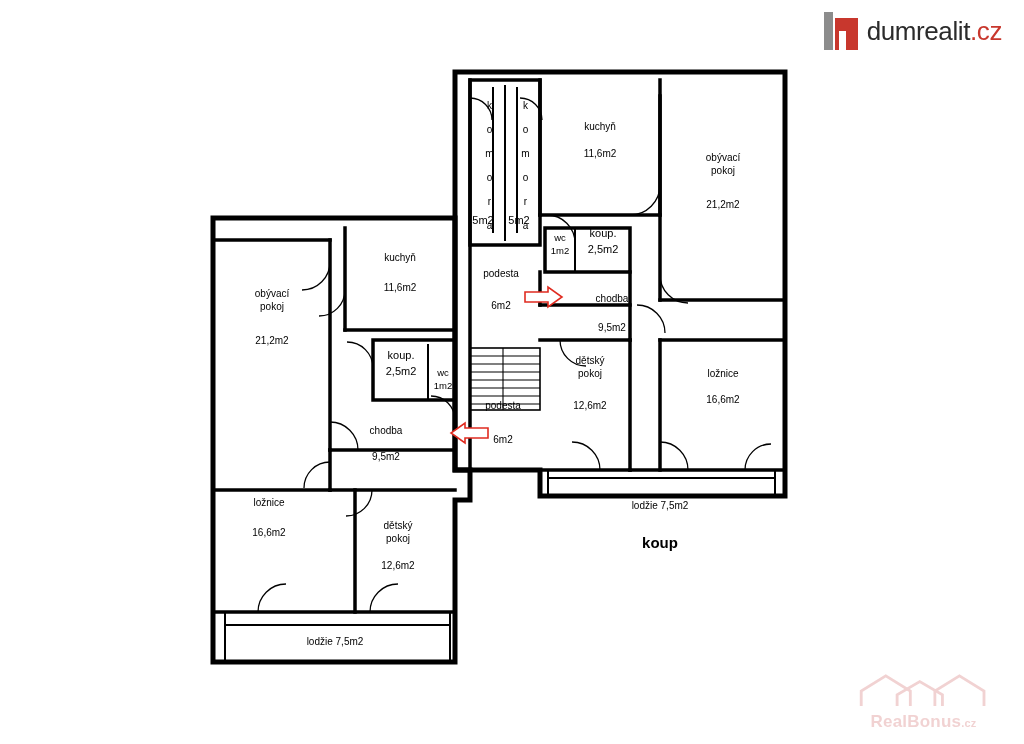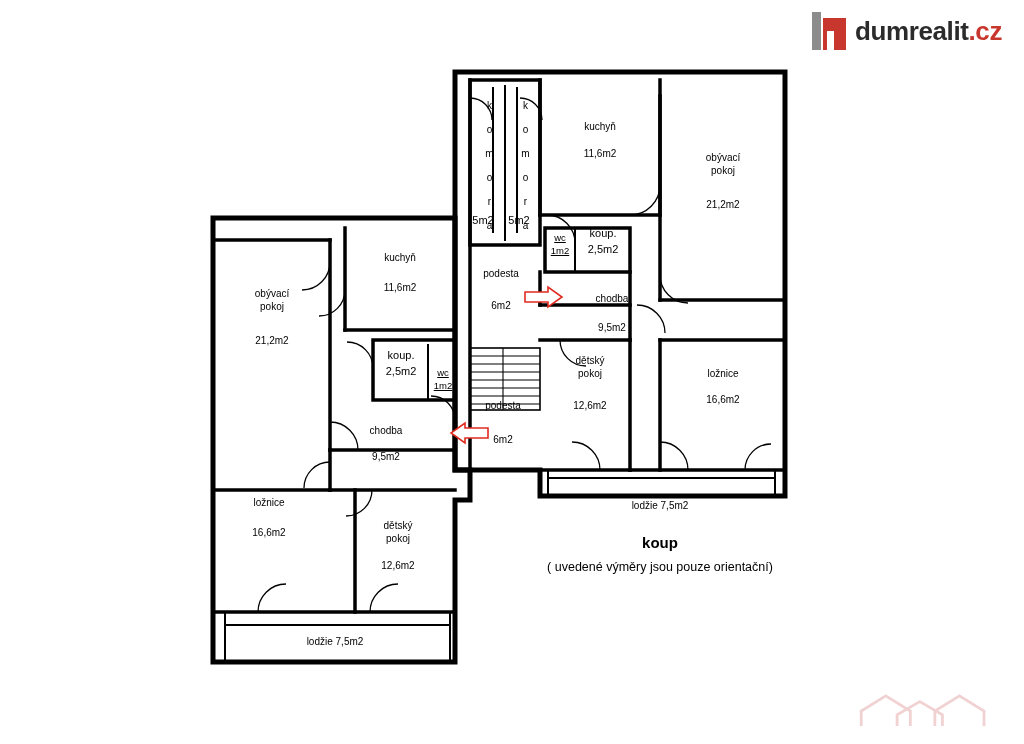--- a/index.html
+++ b/index.html
@@ -51,21 +51,21 @@
   }
   .lbl {
     position: absolute;
     text-align: center;
     font-size: 10px;
     line-height: 1.28;
     color: #000;
     white-space: pre;
   }
   .lbl.sm { font-size: 11px; }
-  .lbl.xs { font-size: 9.5px; text-decoration: underline; }
+  .lbl.xs { font-size: 9.5px; }
   .lbl.vert {
     writing-mode: vertical-rl;
     text-orientation: upright;
     letter-spacing: 1px;
     font-size: 10px;
     line-height: 1;
   }
   .caption-title {
     position: absolute;
     font-size: 15px;
@@ -105,21 +105,21 @@
   }
   #logo .mark .house::after {
     content: "";
     position: absolute;
     left: 4px; top: 13px;
     width: 7px; height: 19px;
     background: #ffffff;
   }
   #logo .word {
     font-size: 26px;
-    font-weight: bold;
+    font-weight: normal;
     letter-spacing: -0.4px;
     color: #2b2b2b;
   }
   #logo .word .tld { color: #c8372d; }
   
   #watermark {
     position: absolute;
     right: 18px;
     bottom: 12px;
     width: 165px;
@@ -322,31 +322,31 @@
   <div class="lbl" style="left:352px; top:520px; width:92px;">dětský
 pokoj</div>
   <div class="lbl" style="left:352px; top:560px; width:92px;">12,6m2</div>
 
   <div class="lbl" style="left:218px; top:497px; width:102px;">ložnice</div>
   <div class="lbl" style="left:218px; top:527px; width:102px;">16,6m2</div>
 
   <div class="lbl" style="left:235px; top:636px; width:200px;">lodžie 7,5m2</div>
 
   <div class="caption-title" style="left:548px; top:534px; width:224px;">koup</div>
-  <div class="caption-sub" style="left:500px; top:560px; width:320px;">( uvedené výměry jsou pouze orientační)</div>
 
   <div id="logo">
     <div class="mark">
       <div class="bar"></div>
       <div class="house"></div>
     </div>
     <div class="word"><span>dumrealit</span><span class="tld">.cz</span></div>
   </div>
 
   <div id="watermark">
     <svg class="wm-roof" viewBox="0 0 160 36">
       <path d="M14,34 L14,18 L40,2 L66,18 L66,34" fill="none" stroke="#e6aeae" stroke-width="3"></path>
       <path d="M52,34 L52,22 L76,8 L100,22 L100,34" fill="none" stroke="#e6aeae" stroke-width="3"></path>
       <path d="M92,34 L92,18 L118,2 L144,18 L144,34" fill="none" stroke="#e6aeae" stroke-width="3"></path>
     </svg>
+    <div class="wm-text"><span>RealBonus</span><span class="wm-cz">.cz</span></div>
   </div>
 
 </div>
 
 </body></html>

